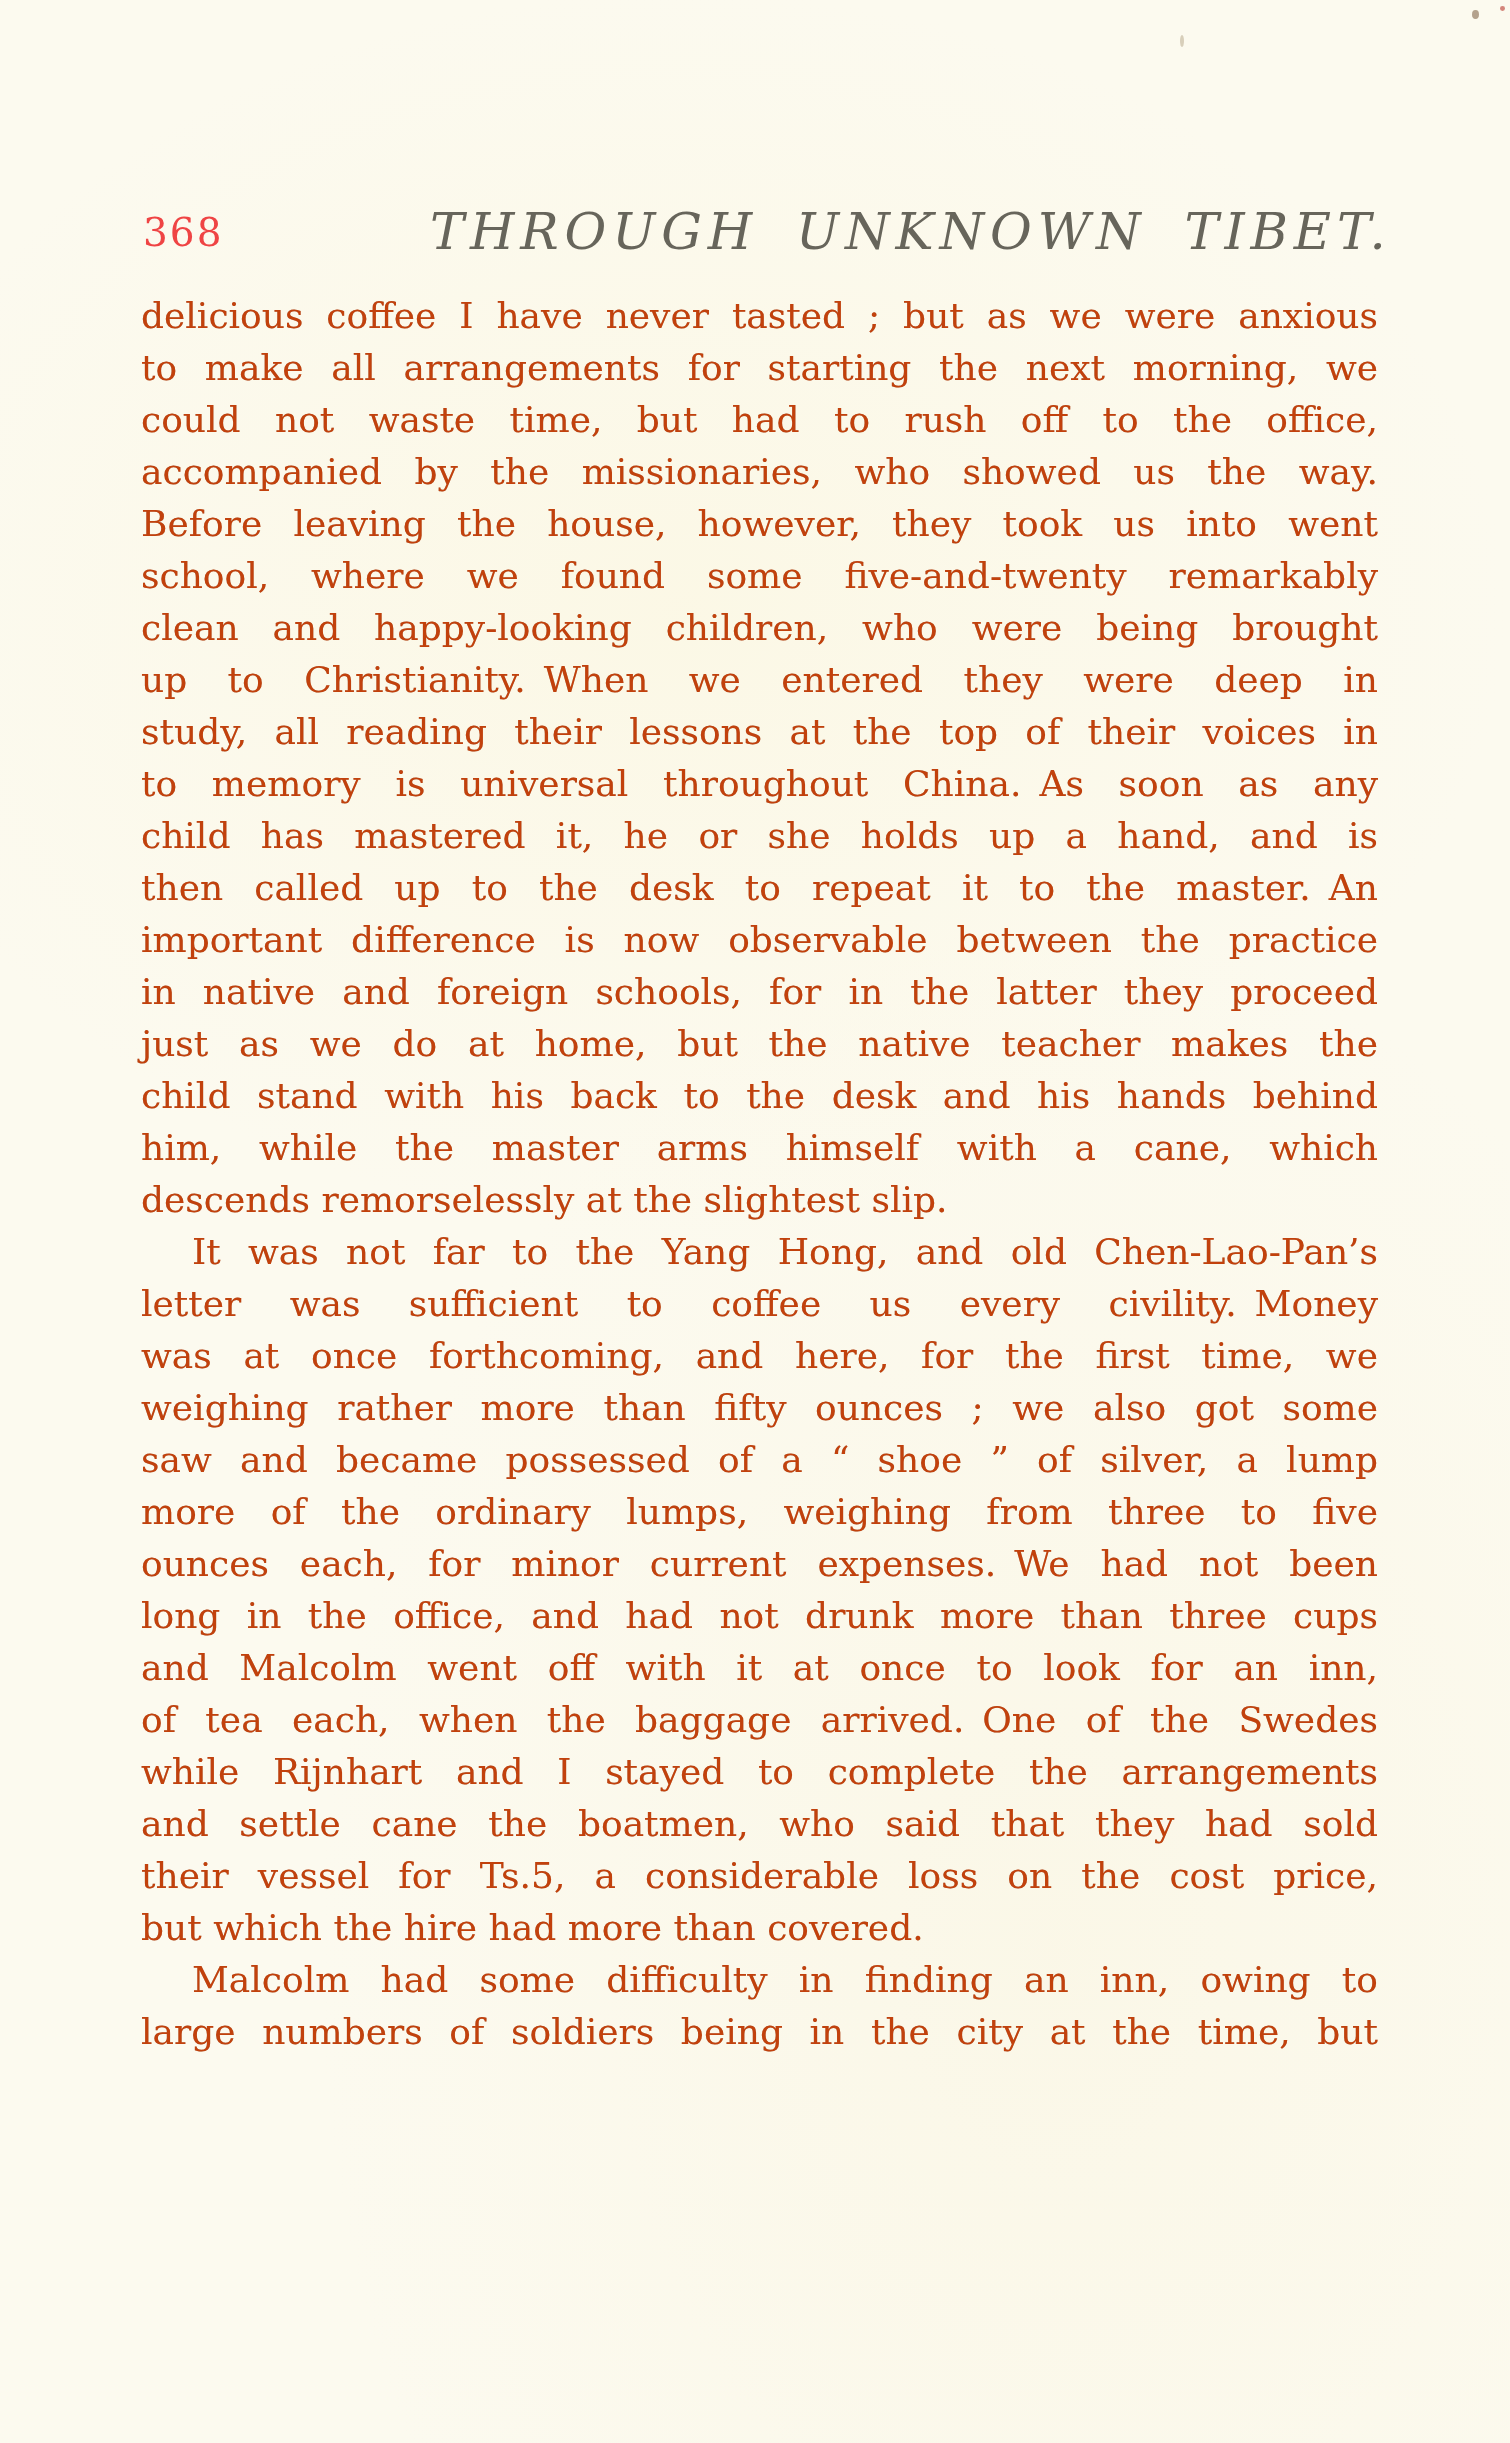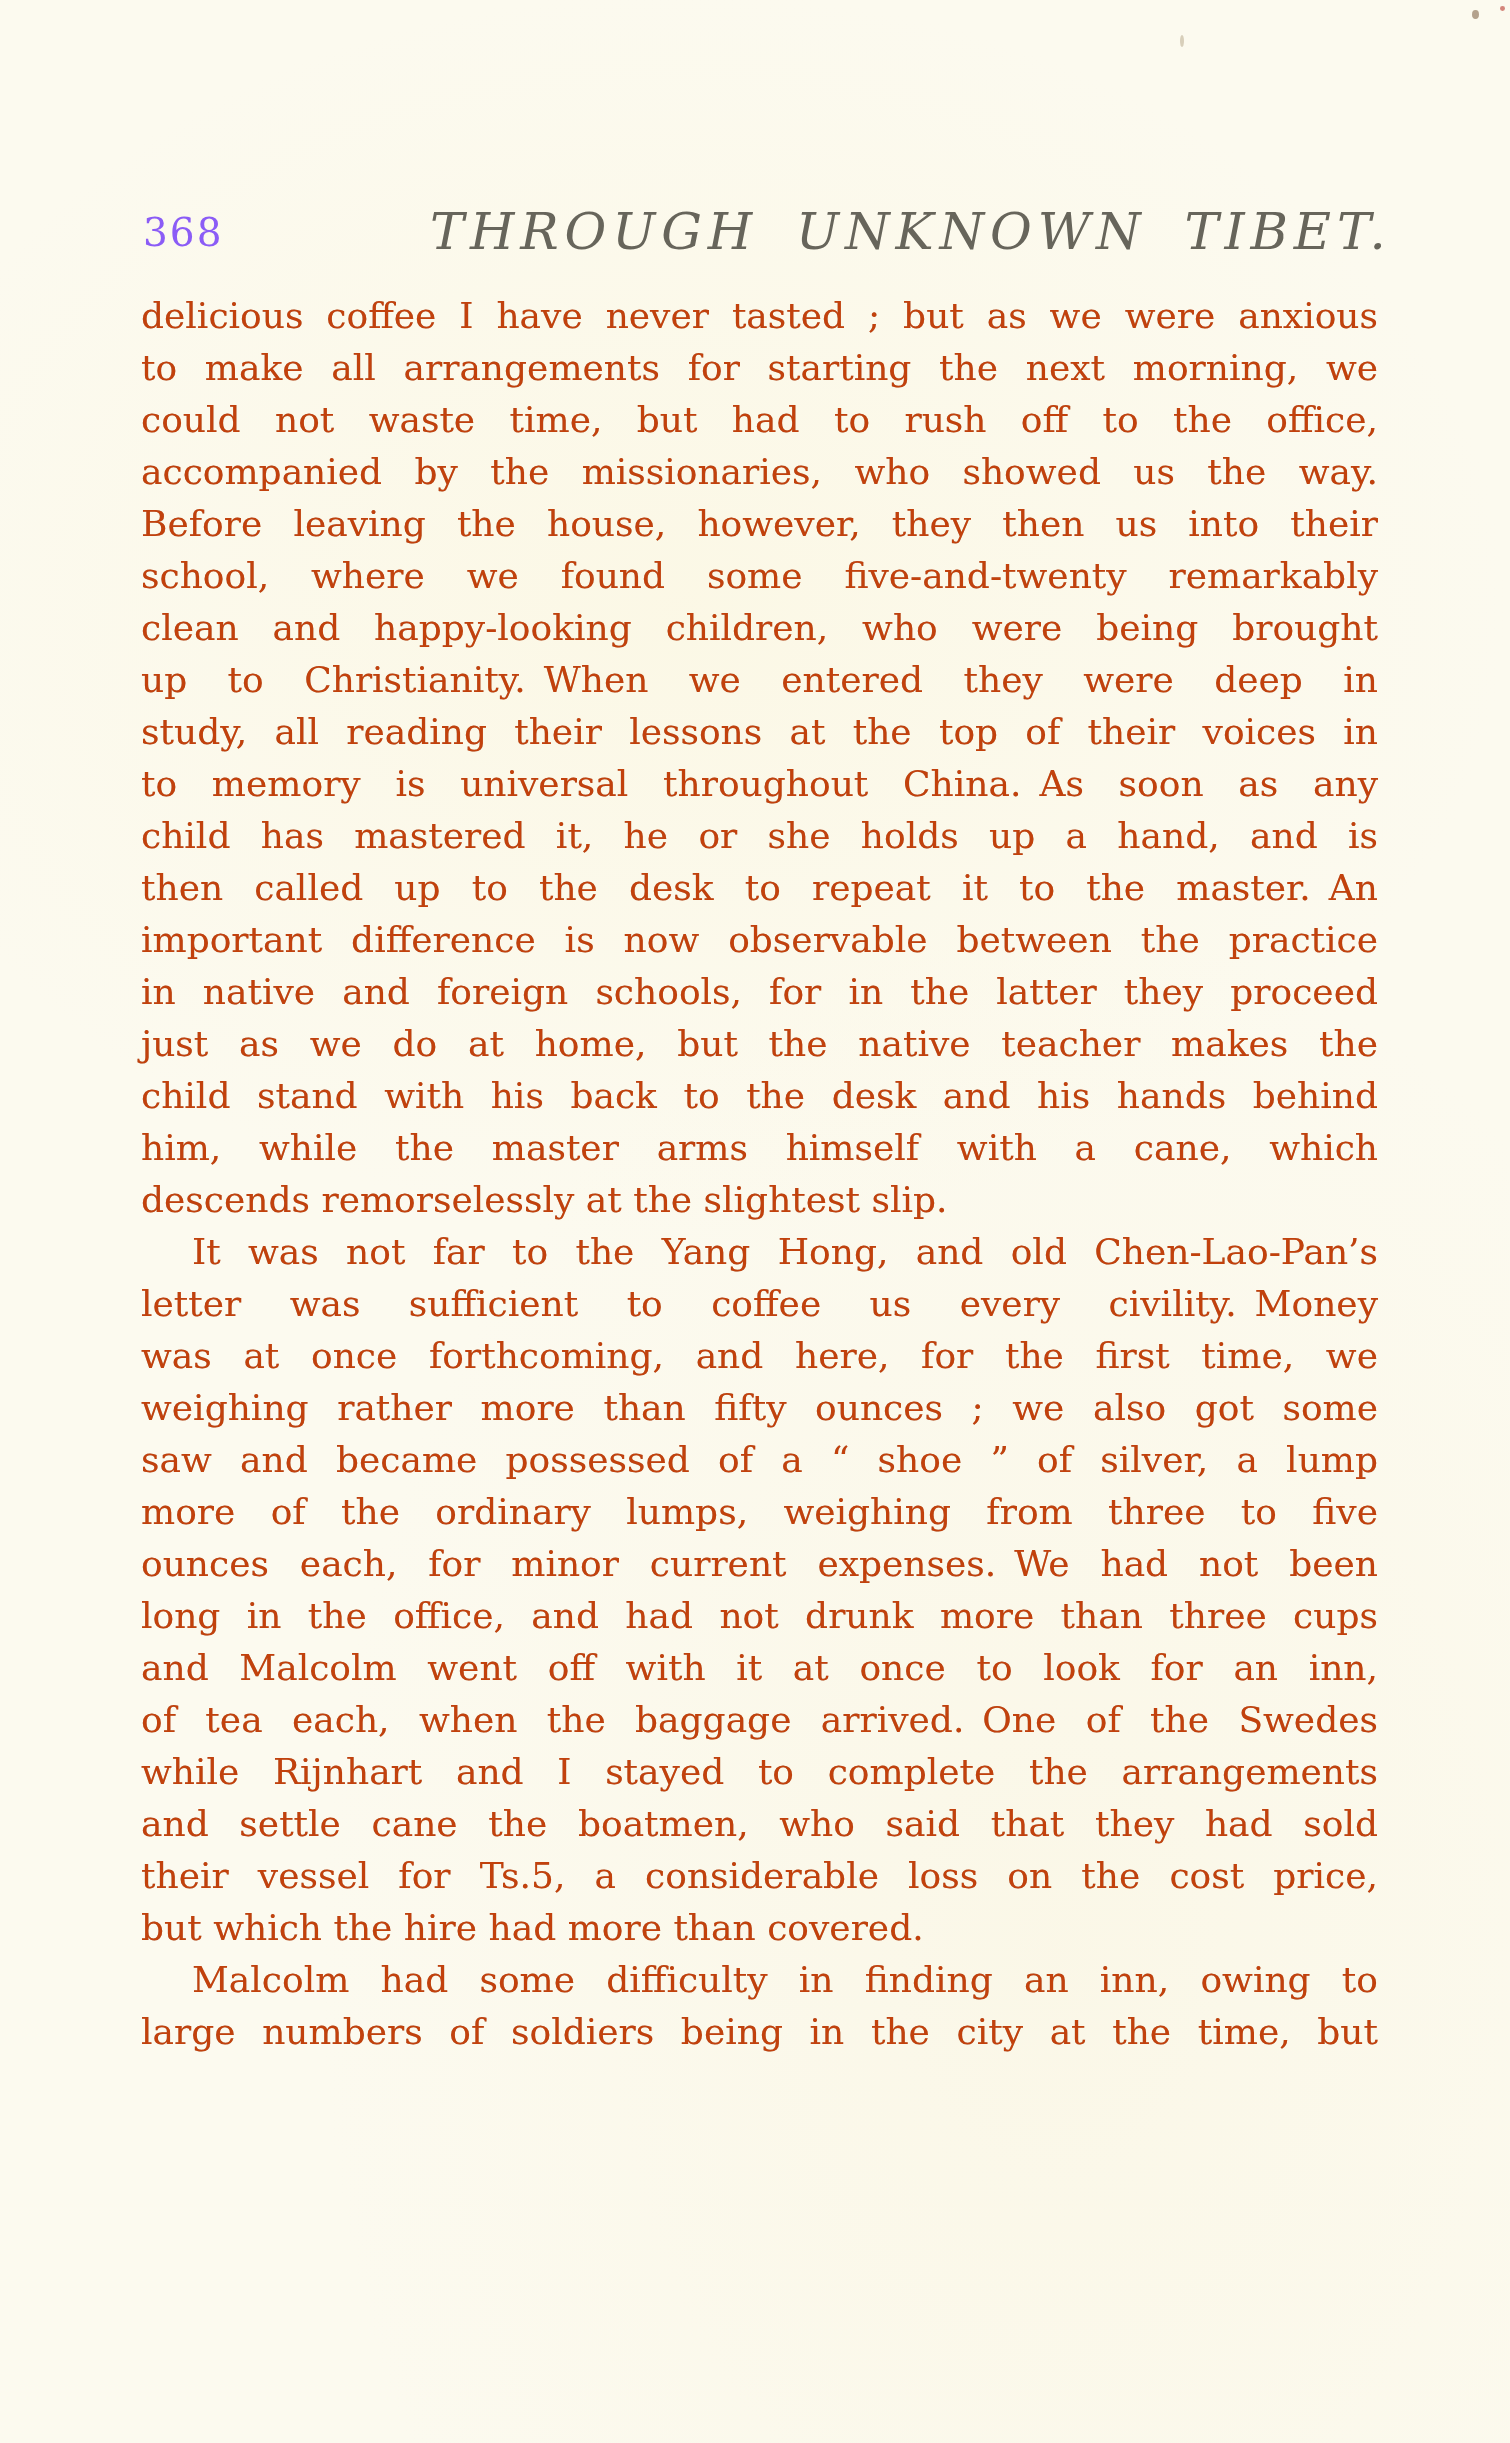--- a/index.html
+++ b/index.html
@@ -13,21 +13,21 @@
       #fcfaef;
     font-family: "DejaVu Serif", "Liberation Serif", serif;
     color: #57554b;
   }
   .scan-page { position: absolute; inset: 0; }
 
   
   .page-header { position: absolute; top: 202px; left: 0; width: 100%; height: 63px; }
   .page-number {
     position: absolute; left: 143px; top: 7.9px;
-    font-size: 39px; color: #8b5cf6;
+    font-size: 39px; color: #ef4444;
     letter-spacing: 2px;
   }
   .running-title {
     position: absolute; left: 430px; top: 0;
     margin: 0; font-weight: normal;
     font-style: italic;
     font-size: 51px; color: #67655b;
     letter-spacing: 5.9px; word-spacing: 15.8px;
     white-space: nowrap;
   }
@@ -64,21 +64,21 @@
   <div class="page-header">
     <span class="page-number">368</span>
     <h1 class="running-title">THROUGH UNKNOWN TIBET.</h1>
   </div>
 
   <div class="text-block">
       <div class="line">delicious coffee I have never tasted ; but as we were anxious</div>
       <div class="line">to make all arrangements for starting the next morning, we</div>
       <div class="line">could not waste time, but had to rush off to the office,</div>
       <div class="line">accompanied by the missionaries, who showed us the way.</div>
-      <div class="line">Before leaving the house, however, they then us into their</div>
+      <div class="line">Before leaving the house, however, they took us into went</div>
       <div class="line">school, where we found some five-and-twenty remarkably</div>
       <div class="line">clean and happy-looking children, who were being brought</div>
       <div class="line">up to Christianity. When we entered they were deep in</div>
       <div class="line">study, all reading their lessons at the top of their voices in</div>
       <div class="line">to memory is universal throughout China. As soon as any</div>
       <div class="line">child has mastered it, he or she holds up a hand, and is</div>
       <div class="line">then called up to the desk to repeat it to the master. An</div>
       <div class="line">important difference is now observable between the practice</div>
       <div class="line">in native and foreign schools, for in the latter they proceed</div>
       <div class="line">just as we do at home, but the native teacher makes the</div>

